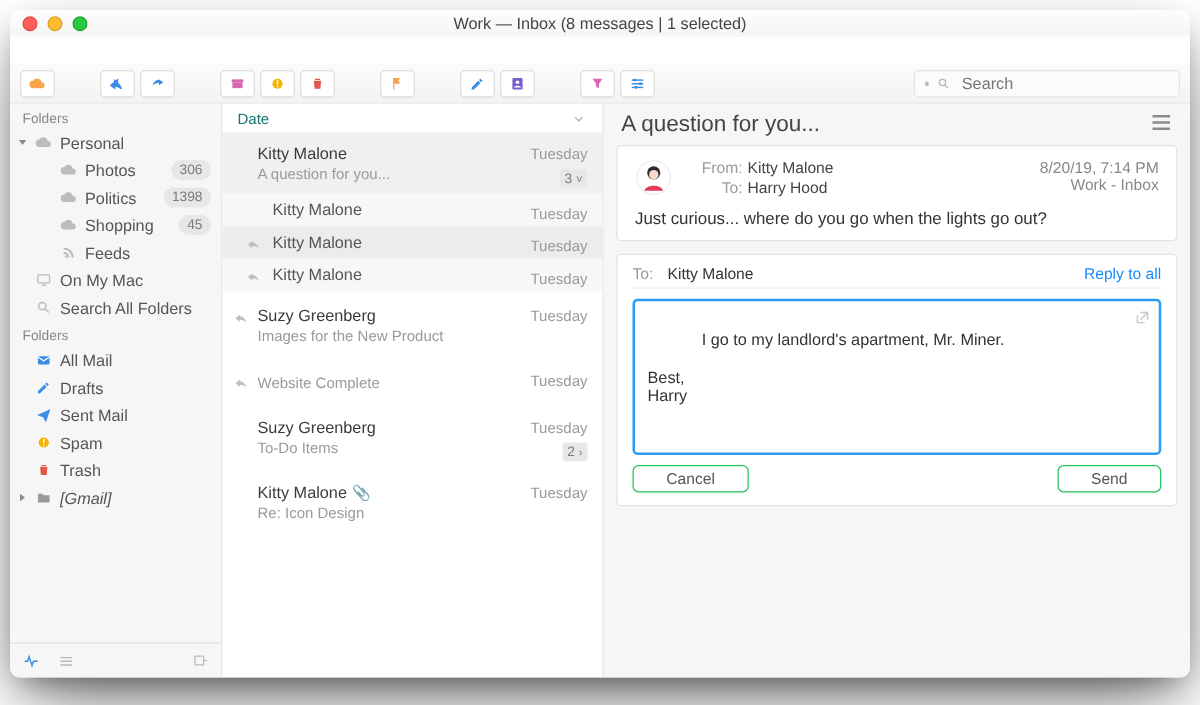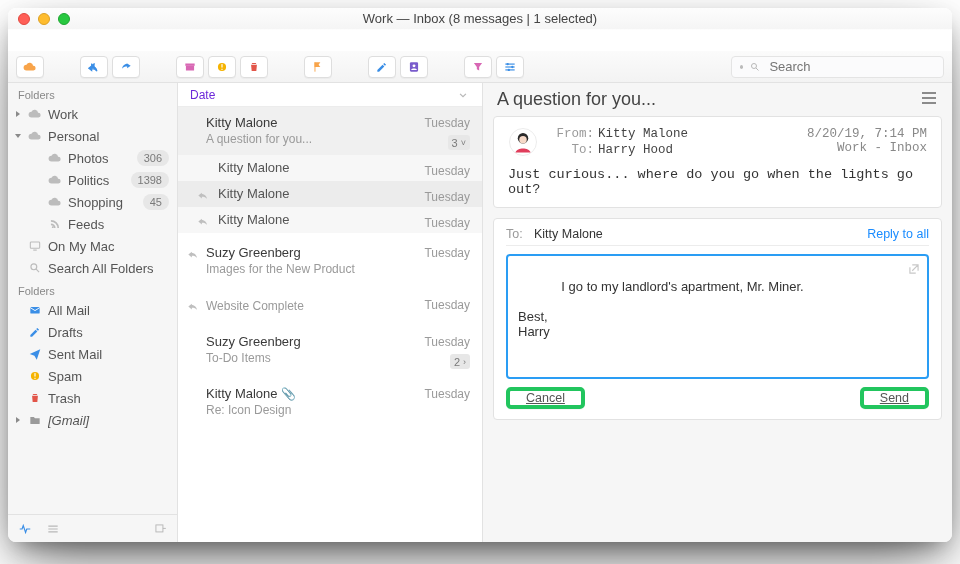--- a/index.html
+++ b/index.html
@@ -134,21 +134,21 @@
   .msglist {
     width: 305px;
     border-right: 1px solid var(--border);
     display:flex; flex-direction:column;
     background: #fff;
   }
   .msglist-header {
     height: 24px;
     padding: 0 12px;
     display:flex; align-items:center;
-    font-size: 12px; color: #6d28d9;
+    font-size: 12px; color: #0f766e;
     border-bottom: 1px solid var(--border-light);
     justify-content: space-between;
   }
   .msg-scroll { flex:1; overflow-y:auto; }
   .thread-group { display:flex; flex-direction:column; margin-bottom: 4px; }
   .msg-row {
     padding: 8px 12px 8px 28px;
     border-bottom: 1px solid transparent;
     position: relative;
   }
@@ -180,21 +180,20 @@
     padding: 6px 14px;
     font-size: 18px; color:#444;
   }
   .reader-hdr .hamburger { color:#888; width:18px; text-align:center; }
   .msg-card {
     margin: 0 10px 10px 10px;
     background: #fff;
     border: 1px solid var(--border);
     border-radius: 4px;
     padding: 10px 14px;
-    font-family: Liberation Mono, monospace;
   }
   .msg-card .meta { display:flex; align-items:flex-start; gap:6px; }
   .avatar { width:30px; height:30px; flex-shrink:0; }
   .avatar svg { width:30px; height:30px; }
   .meta-grid { display:grid; grid-template-columns: 50px auto; row-gap:2px; column-gap:4px; font-size:12.5px; }
   .meta-grid .lbl { color:#9a9a9a; text-align:right; }
   .meta-grid .val { color:#444; }
   .meta-right { margin-left:auto; text-align:right; font-size:12.5px; color:#888; }
   .msg-body { padding-top: 10px; font-size: 13.5px; color:#333; }
   .compose-card {
@@ -221,28 +220,27 @@
     font-size: 13px; color:#333;
     white-space: pre-wrap;
     position: relative;
   }
   .popout { position:absolute; top:6px; right:6px; color:#c8c8c8; }
   .compose-actions {
     margin-top:8px;
     display:flex; gap:12px;
   }
   .pill-btn {
-    height:22px; padding:0 16px;
+    height:22px; padding:0 26px;
     border-radius: 5px;
     background:#fff;
-    border:4px solid #22c55e;
+    border:1px solid #22c55e;
     font-size:12.5px; color:#555;
     display:flex; align-items:center; justify-content:center;
     box-shadow: 0 1px 0 rgba(0,0,0,0.03);
-    text-decoration: underline;
   }
   .compose-actions .spacer { flex:1; }
   
   .ico { width:14px; height:14px; display:inline-block; }
   .ico svg { width:100%; height:100%; display:block; }
   .tiny-tri { display:inline-block; width:0; height:0; border-left:4px solid #8a8a8a; border-top:3.5px solid transparent; border-bottom:3.5px solid transparent; }
   .tiny-tri.down { transform: rotate(90deg); }
 </style>
 </head>
 <body>
@@ -376,31 +374,20 @@
       </div>
     </div>
 
     <div class="columns">
 
       <div class="sidebar">
         <div class="sb-heading">Folders</div>
         <div class="sb-list" id="sb-accounts">
             <div class="sb-item">
               <span class="tri">
-                <span class="tiny-tri"></span>
-              </span>
-              <span class="ico">
-                <svg viewBox="0 0 24 24">
-                  <path fill="#bcbcbc" d="M6 18a5 5 0 010-10 6 6 0 0111.3 2A4 4 0 0118 18H6z"></path>
-                </svg>
-              </span>
-              <span class="label">Work</span>
-            </div>
-            <div class="sb-item">
-              <span class="tri">
                 <span class="tiny-tri down"></span>
               </span>
               <span class="ico">
                 <svg viewBox="0 0 24 24">
                   <path fill="#bcbcbc" d="M6 18a5 5 0 010-10 6 6 0 0111.3 2A4 4 0 0118 18H6z"></path>
                 </svg>
               </span>
               <span class="label">Personal</span>
             </div>
             <div class="sb-item">

